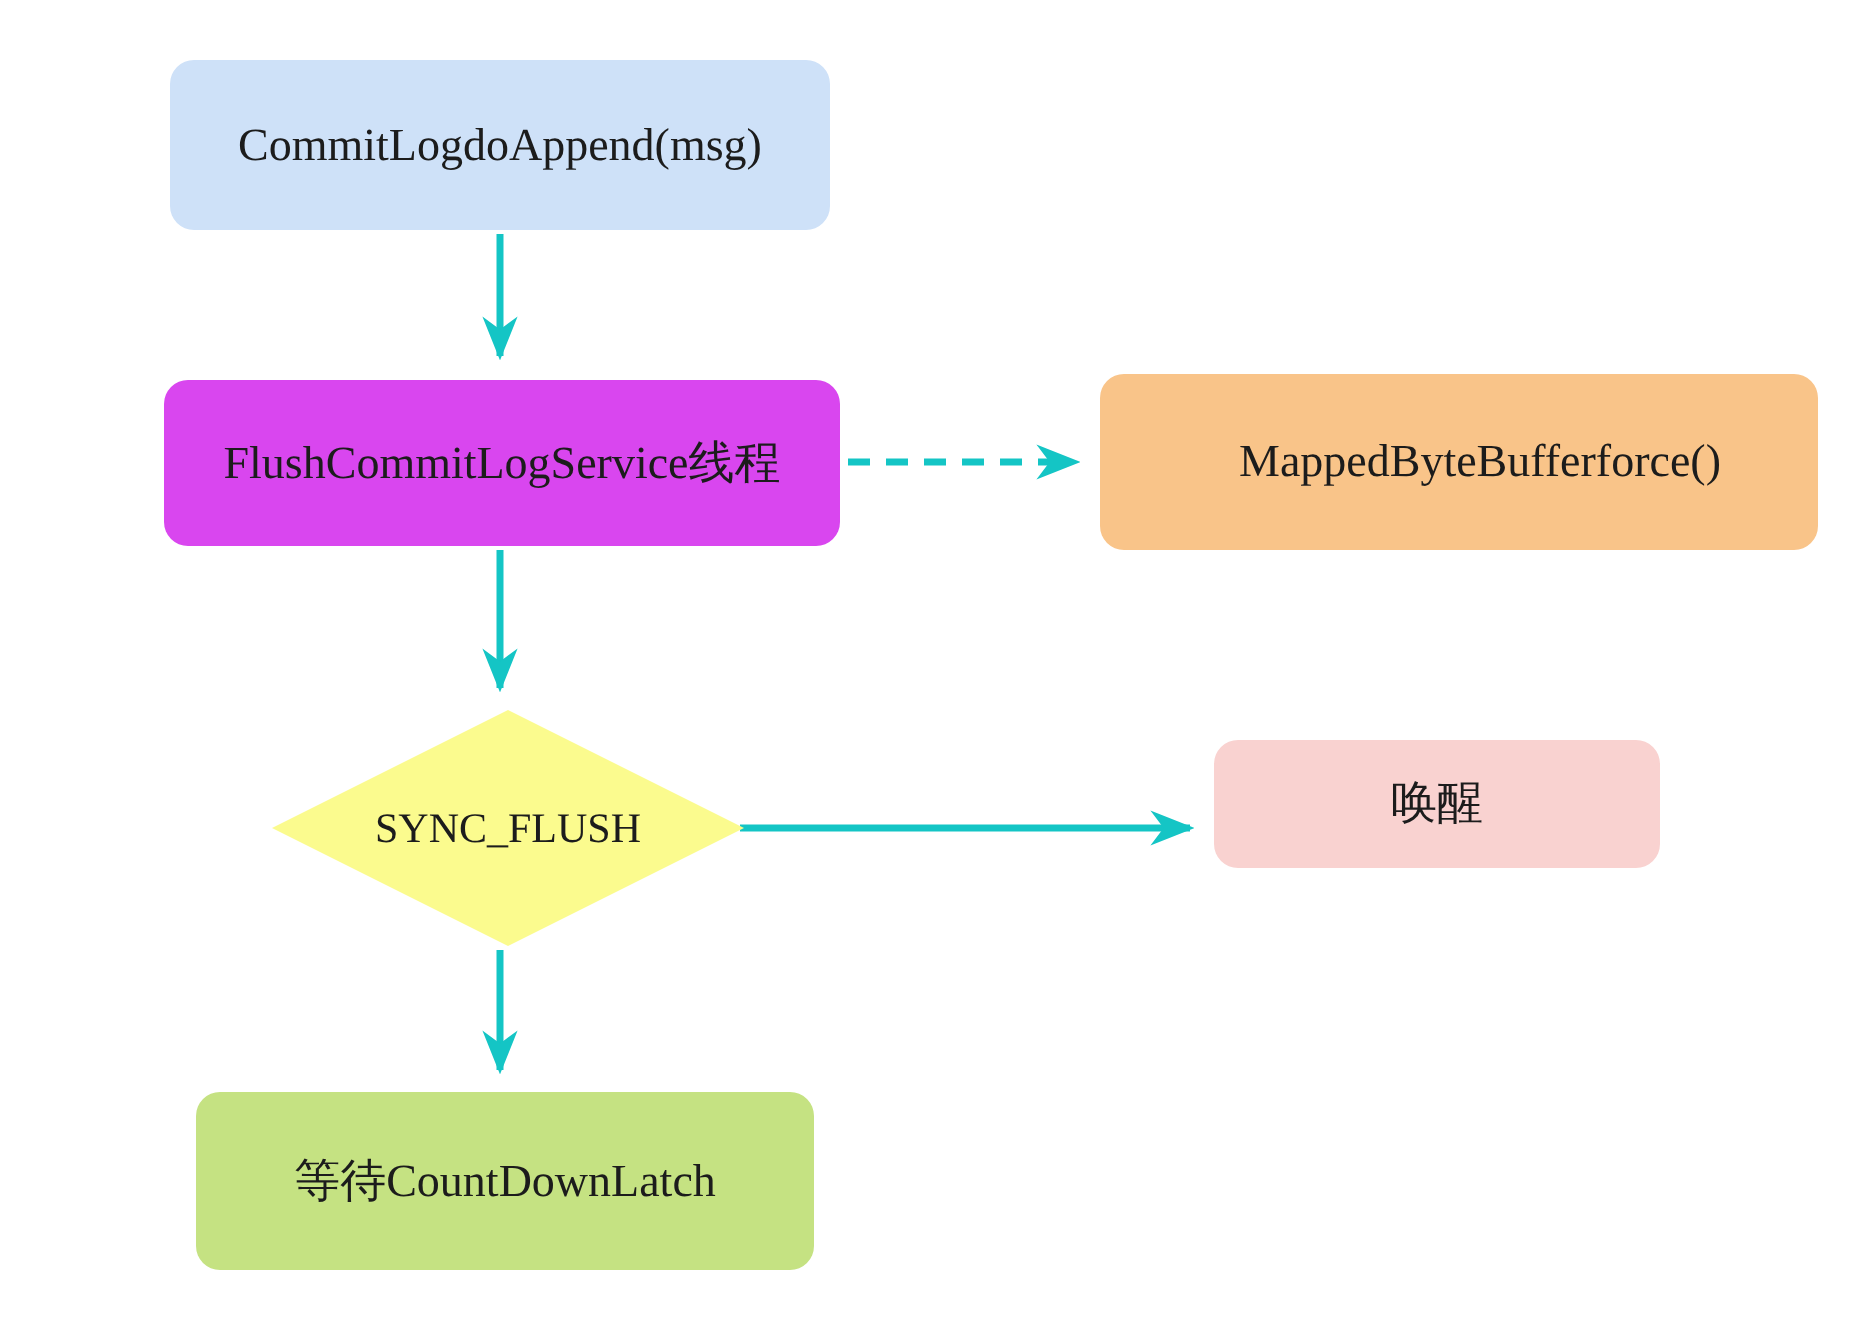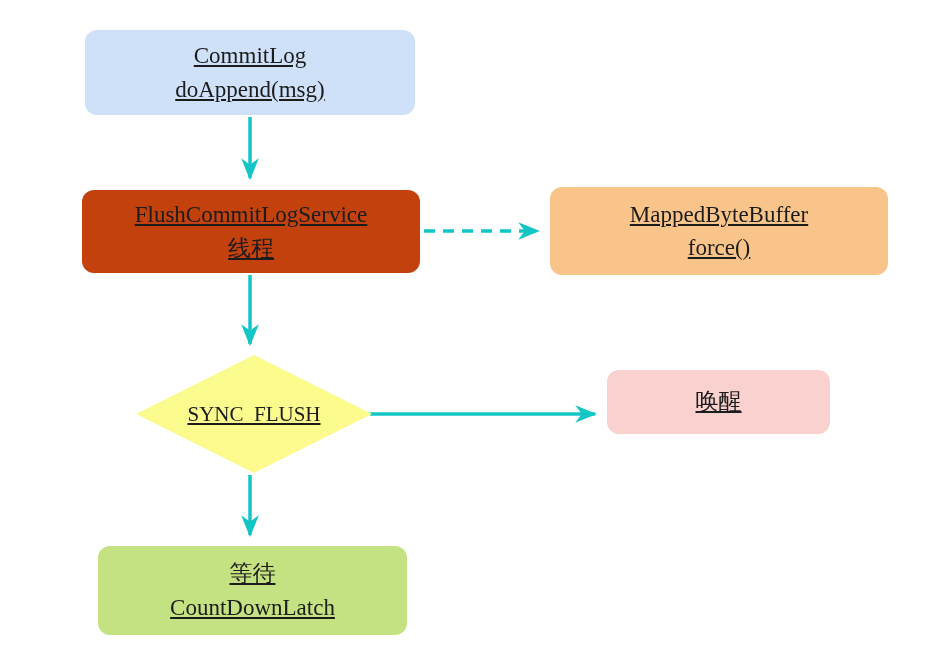--- a/index.html
+++ b/index.html
@@ -16,28 +16,27 @@
     width: 930px;
     height: 664px;
     background: #ffffff;
     font-family: "Liberation Serif", "DejaVu Serif", serif;
     color: var(--text);
     overflow: hidden;
   }
   .node {
     position: absolute;
     display: flex;
-    flex-direction: column;
+    flex-direction: row;
     align-items: center;
     justify-content: center;
     text-align: center;
     border-radius: 12px;
     font-size: 23px;
     line-height: 1.45;
-    text-decoration: underline;
   }
   .node .line { white-space: nowrap; }
   
   #node-commitlog      { left: 85px;  top: 30px;  width: 330px; height: 85px; }
   #node-flush-service  { left: 82px;  top: 190px; width: 338px; height: 83px; }
   #node-mapped-buffer  { left: 550px; top: 187px; width: 338px; height: 88px; }
   #node-wake           { left: 607px; top: 370px; width: 223px; height: 64px; }
   #node-wait-latch     { left: 98px;  top: 546px; width: 309px; height: 89px; }
   #node-sync-flush {
     left: 136px; top: 355px; width: 236px; height: 118px;
@@ -75,26 +74,26 @@
     <line class="edge" x1="250" y1="275" x2="250" y2="344" marker-end="url(#head)"></line>
     <line class="edge" x1="370" y1="414" x2="595" y2="414" marker-end="url(#head)"></line>
     <line class="edge" x1="250" y1="475" x2="250" y2="535" marker-end="url(#head)"></line>
   </svg>
 
   <div class="node" id="node-commitlog" style="background-color: rgb(206, 225, 248);">
     <div class="line">CommitLog</div>
     <div class="line">doAppend(msg)</div>
   </div>
 
-  <div class="node" id="node-flush-service" style="background-color: #c2410c;">
+  <div class="node" id="node-flush-service" style="background-color: #d946ef;">
     <div class="line">FlushCommitLogService</div>
     <div class="line">线程</div>
   </div>
 
-  <div class="node" id="node-mapped-buffer" style="background-color: rgb(249, 196, 137);">
+  <div class="node" id="node-mapped-buffer" style="background-color: rgb(249, 196, 137); padding-left: 21px;">
     <div class="line">MappedByteBuffer</div>
     <div class="line">force()</div>
   </div>
 
   <div class="node" id="node-sync-flush" style="background-color: rgb(251, 251, 142);">
     <div class="line">SYNC_FLUSH</div>
   </div>
 
   <div class="node" id="node-wake" style="background-color: rgb(249, 210, 208);">
     <div class="line">唤醒</div>

